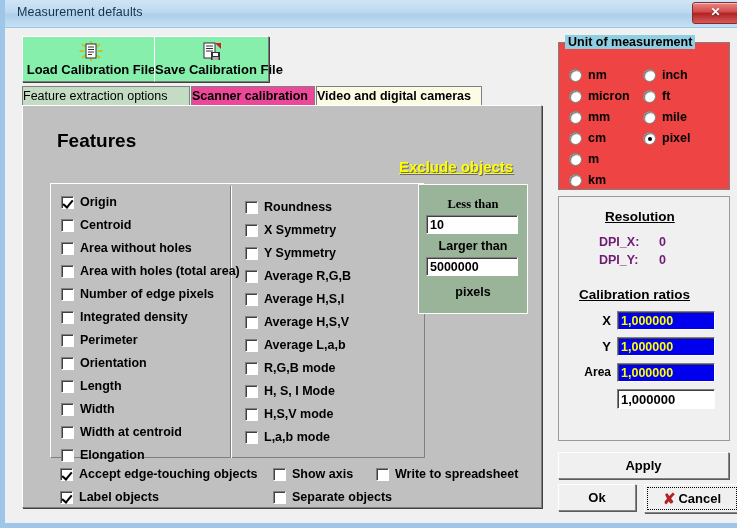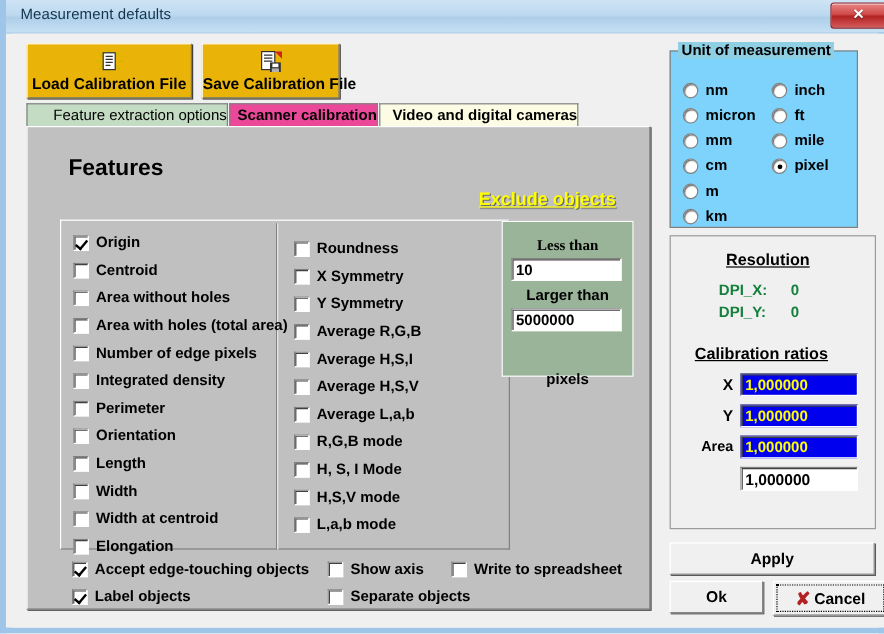--- a/index.html
+++ b/index.html
@@ -56,53 +56,53 @@
   
   #client {
     position: absolute; left: 5px; top: 28px;
     width: 727px; height: 495px;
     background: #f0f0f0;
   }
 
   
   .toolbtn {
     position: absolute;
-    background: #eab308;
+    background: #86efac;
     border: 1px solid #f0f0f0;
     border-top-color: #ffffff;
     border-left-color: #ffffff;
     border-right-color: #7a7a7a;
     border-bottom-color: #7a7a7a;
     box-shadow: 1px 1px 0 #404040;
     cursor: pointer;
     box-sizing: border-box;
     padding-left: 24px;
   }
   #btn-load { left: 12px; top: 8px; width: 138px; height: 46px; }
-  #btn-save { left: 158px; top: 8px; width: 115px; height: 46px; }
+  #btn-save { left: 144px; top: 8px; width: 115px; height: 46px; }
   .toolbtn .tb-label {
     position: absolute; left: 0; bottom: 4px; width: 100%;
     text-align: center; font-size: 13px; font-weight: bold;
     color: #000; white-space: nowrap;
   }
   .tb-icon { position: absolute; left: 50%; top: 3px; transform: translateX(-50%); }
 
   
   #tabstrip {
     position: absolute; left: 12px; top: 58px;
     width: 520px; height: 20px;
   }
   .tab {
     position: absolute; top: 0; height: 20px;
     border: 1px solid #808080;
     border-bottom: none;
     box-sizing: border-box;
     font-size: 12.5px;
     line-height: 18px;
-    text-align: right;
+    text-align: left;
     color: #000;
     cursor: pointer;
     white-space: nowrap;
   }
   #tab-0 { left: 0; width: 168px; background: #c3dcc3; font-weight: normal; }
   #tab-1 { left: 169px; width: 124px; background: #ec4899; font-weight: bold; }
   #tab-2 { left: 294px; width: 166px; background: #fcfce4; font-weight: bold; }
 
   
   #mainpanel {
@@ -200,22 +200,22 @@
     font-size: 12.5px; font-weight: bold;
     color: #000;
     padding: 0 0 0 3px;
     box-sizing: border-box;
     outline: none;
   }
 
   
   #unit-group {
     position: absolute; left: 548px; top: 14px;
-    width: 157px; height: 148px;
-    background: #7dd3fc;
+    width: 172px; height: 148px;
+    background: #ef4444;
     border: 1px solid #808080;
     box-sizing: border-box;
   }
   #unit-legend {
     position: absolute; left: 6px; top: -8px;
     background: #8fcfe3;
     padding: 0 3px;
     font-size: 12.5px; font-weight: bold; color: #000;
     white-space: nowrap;
   }
@@ -248,21 +248,21 @@
     background: #f0f0f0;
     border: 1px solid #9a9a9a;
     box-sizing: border-box;
   }
   .res-head {
     position: absolute;
     font-size: 13.5px; font-weight: bold; color: #000;
     text-decoration: underline;
     white-space: nowrap;
   }
-  .res-row { position: absolute; font-size: 12.5px; font-weight: bold; color: #15803d; white-space: nowrap; text-align: right; }
+  .res-row { position: absolute; font-size: 12.5px; font-weight: bold; color: #701a75; white-space: nowrap; text-align: right; }
   .ratio-label {
     position: absolute;
     font-size: 13px; font-weight: bold; color: #000;
     text-align: right;
     white-space: nowrap;
   }
   .ratio-input {
     position: absolute; left: 58px;
     width: 98px; height: 19px;
     background: #0000ee;
@@ -492,21 +492,21 @@
             <span class="cblabel">L,a,b mode</span>
           </div>
         </div>
 
       <div id="exclude-panel">
         <div class="ex-label" style="top:12px;font-family:Liberation Serif, serif;">Less than</div>
         <input class="ex-input" style="top: 30px;" id="inp-less" value="10">
         <div class="ex-label" style="top:54px;">Larger than</div>
 
         <input class="ex-input" style="top: 72px;" id="inp-larger" value="5000000">
-        <div class="ex-label" style="top:100px;margin-top:24px;">pixels</div>
+        <div class="ex-label" style="top:100px;">pixels</div>
       </div>
 
       <div id="bottom-options">
           <div class="cbrow" style="left: 37px; top: 360px;">
             <span class="cbbox checked"></span>
             <span class="cblabel">Accept edge-touching objects</span>
           </div>
           <div class="cbrow" style="left: 37px; top: 383px;">
             <span class="cbbox checked"></span>
             <span class="cblabel">Label objects</span>

